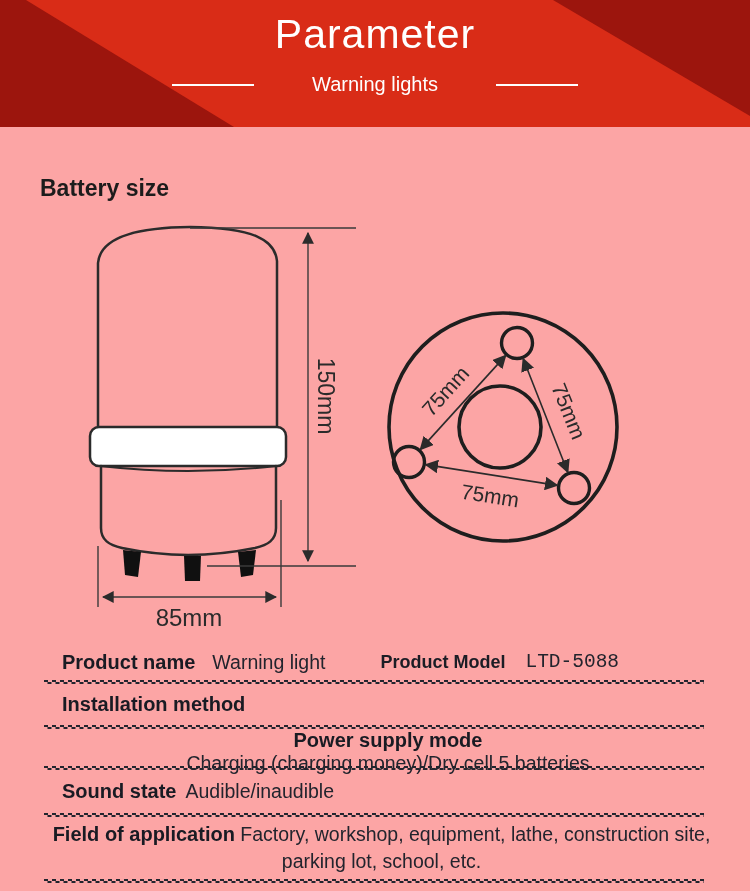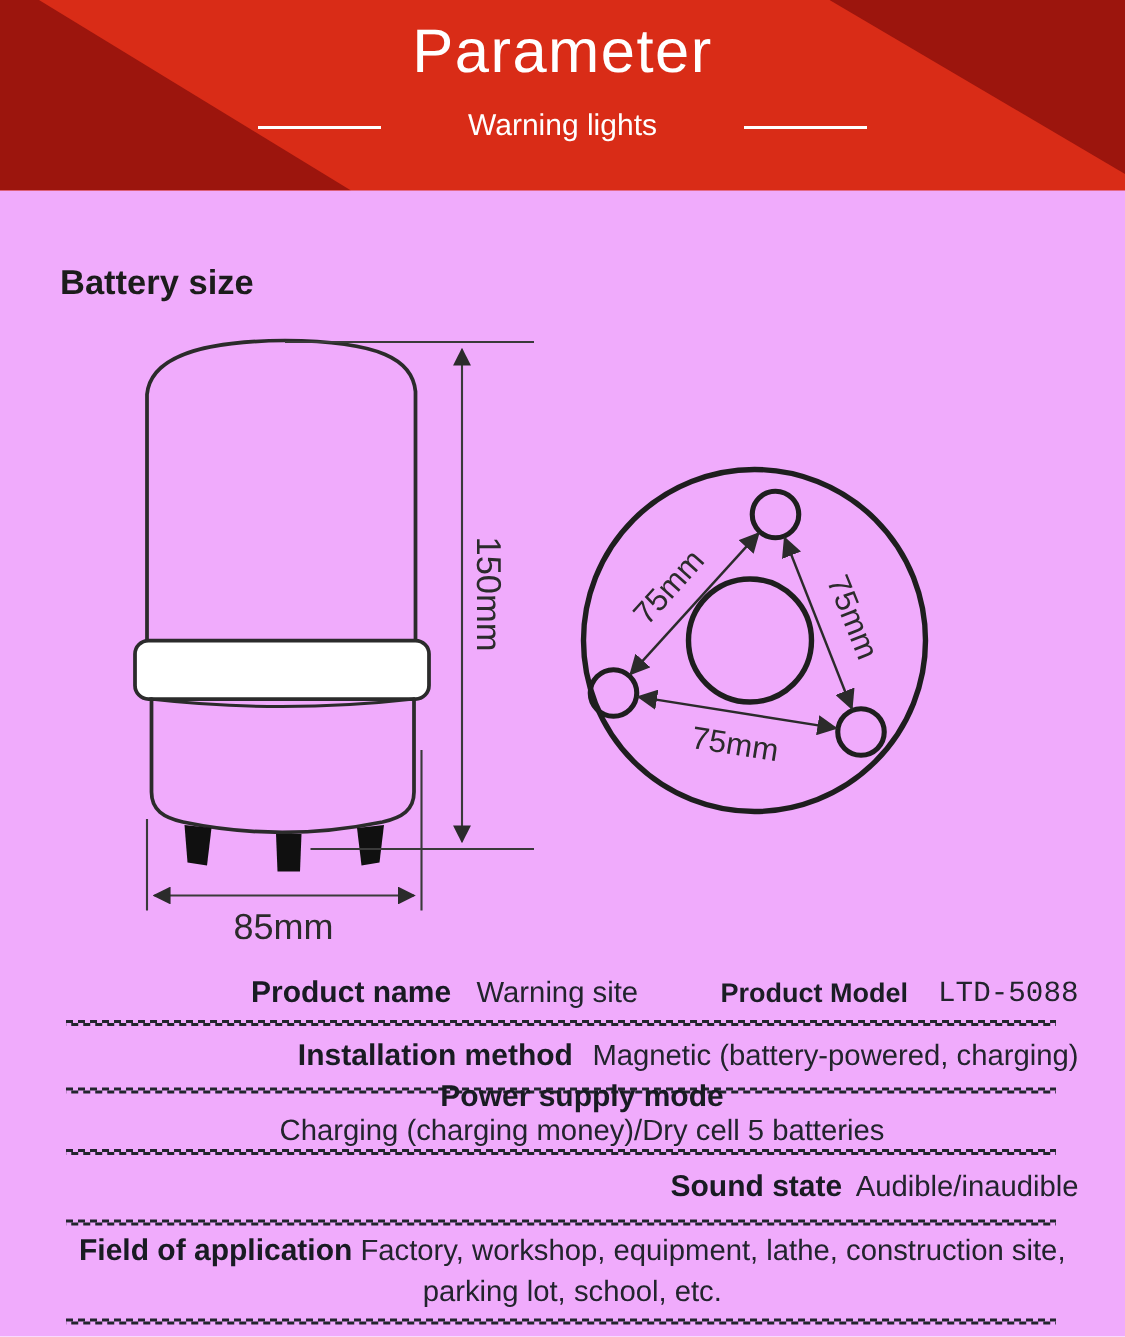--- a/index.html
+++ b/index.html
@@ -1,18 +1,18 @@
 <!DOCTYPE html>
 <html><head>
 <meta charset="utf-8">
 <style>
   html,body { margin:0; padding:0; background:#ffffff; }
   .page {
     position:relative; width:750px; height:891px; margin:0 auto;
-    background:#f0abfc; overflow:hidden;
+    background:#fca5a5; overflow:hidden;
     font-family:"Liberation Sans", sans-serif;
     color:#1d1f27;
   }
 
   
   .banner {
     position:absolute; top:0; left:0; width:750px; height:127px;
     background:#d92c17; overflow:hidden;
   }
   .tri-left {
@@ -43,21 +43,21 @@
     font-size:23px; font-weight:600; color:#1c1c1c;
   }
 
   
   .diagram { position:absolute; top:200px; left:0; width:750px; height:450px; }
 
   
   .spec-table { position:absolute; top:644px; left:44px; width:675px; }
   .spec-row {
     display:flex; align-items:center; white-space:nowrap;
-    font-size:19.5px; color:#22242d;justify-content:flex-end;
+    font-size:19.5px; color:#22242d;
   }
   .spec-label { font-weight:700; font-size:20px; color:#191b23; }
   .row-1 { height:36px; }
   .row-2 { height:41px; }
   .row-3 { height:37px;flex-direction:column; }
   .row-4 { height:43px; }
   .row-5 { height:62px; display:block; text-align:center; white-space:normal;
            line-height:27px; padding-top:4px; box-sizing:border-box; }
   .ml-a { margin-left:18px; }
   .ml-b { margin-left:17px; }
@@ -147,29 +147,28 @@
     </g>
     <text x="451" y="396" transform="rotate(-48 451 396)" text-anchor="middle" font-size="21">75mm</text>
     <text x="562" y="414" transform="rotate(68 562 414)" text-anchor="middle" font-size="21">75mm</text>
     <text x="489" y="503" transform="rotate(9 489 503)" text-anchor="middle" font-size="21">75mm</text>
   </svg>
 
   <div class="spec-table">
 
     <div class="spec-row row-1">
       <span class="spec-label ml-a">Product name</span>
-      <span class="ml-b">Warning site</span>
+      <span class="ml-b">Warning light</span>
       <span class="label2 ml-c">Product Model</span>
       <span class="ml-d">LTD-5088</span>
     </div>
     <div class="divider"></div>
 
     <div class="spec-row row-2">
       <span class="spec-label ml-a">Installation method</span>
-      <span class="ml-e">Magnetic (battery-powered, charging)</span>
     </div>
     <div class="divider"></div>
 
     <div class="spec-row row-3">
       <span class="spec-label ml-e">Power supply mode</span>
       <span class="ml-e">Charging (charging money)/Dry cell 5 batteries</span>
     </div>
     <div class="divider"></div>
 
     <div class="spec-row row-4">

